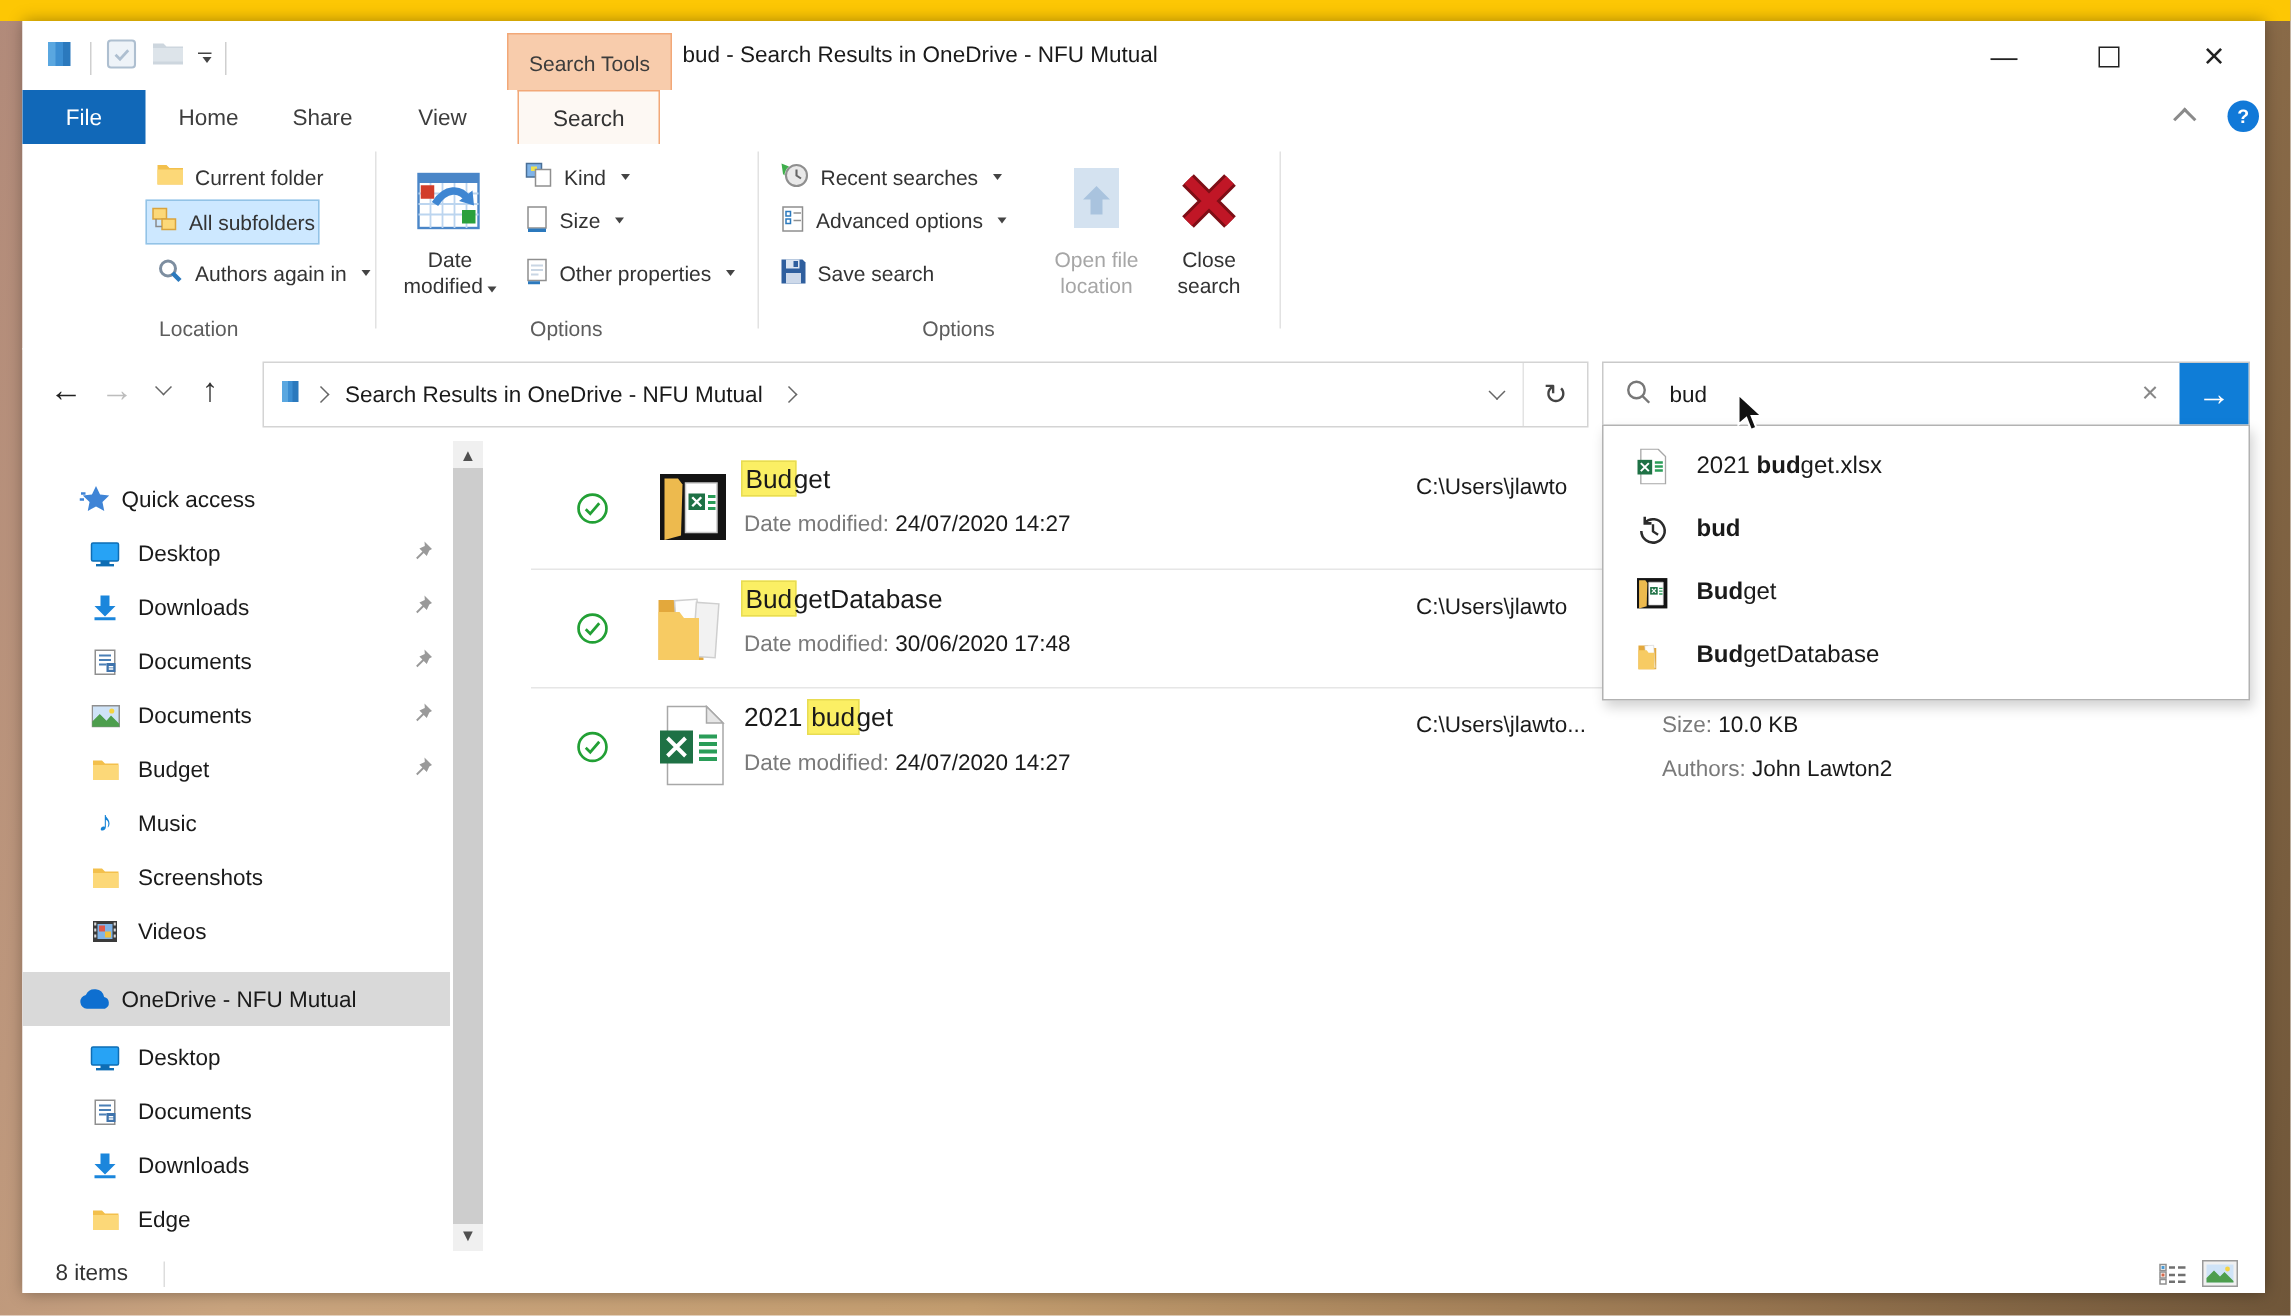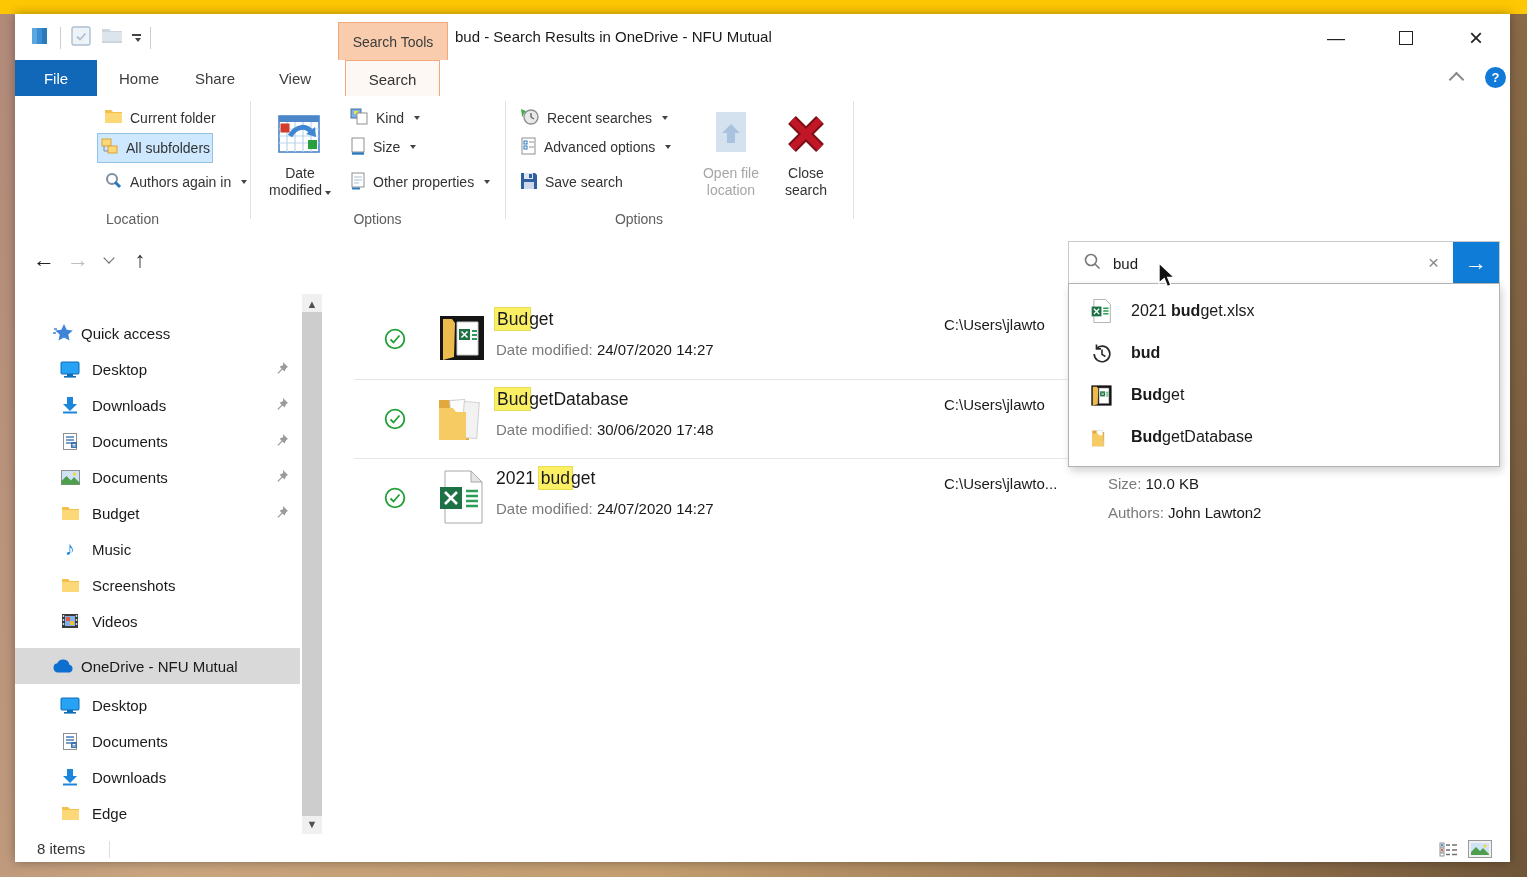--- a/index.html
+++ b/index.html
@@ -292,20 +292,38 @@
     </div>
 
     <div class="addressrow">
       <span class="navglyph" style="left:14px;width:30px;color:#222;">←</span>
       <span class="navglyph" style="left:48px;width:30px;color:#bdbdbd;">→</span>
       <span class="navglyph" style="left:84px;width:20px;">
           <span class="chev chevD"></span>
         </span>
       <span class="navglyph" style="left:110px;width:30px;color:#333;">↑</span>
 
+      <div class="addrbox">
+        <span style="margin:0 8px 0 10px;">
+          <svg width="16" height="16" viewBox="0 0 16 16">
+              <path d="M2 1h5v14H2z" fill="#5aa7e0"></path>
+              <path d="M6 1h4v14H6z" fill="#3c8ed2"></path>
+              <path d="M9 1h4v14H9z" fill="#2b79bd"></path>
+            </svg>
+        </span>
+        <span class="chev chevR" style="margin-right:12px;"></span>
+        <span>Search Results in OneDrive - NFU Mutual</span>
+        <span class="chev chevR" style="margin-left:14px;"></span>
+        <span class="addr-right">
+          <span class="addr-dd">
+              <span class="chev chevD"></span>
+            </span>
+          <span class="addr-refresh">↻</span>
+        </span>
+      </div>
 
       <div class="searchbox">
         <span style="margin-left:14px;">
           <svg width="18" height="18" viewBox="0 0 18 18">
               <circle cx="8" cy="8" r="5.5" fill="none" stroke="#777" stroke-width="1.6"></circle>
               <path d="M12.2 12.2l4.3 4.3" stroke="#777" stroke-width="1.6"></path>
             </svg>
         </span>
         <span class="searchval">bud</span>
         <span class="clearx">×</span>

